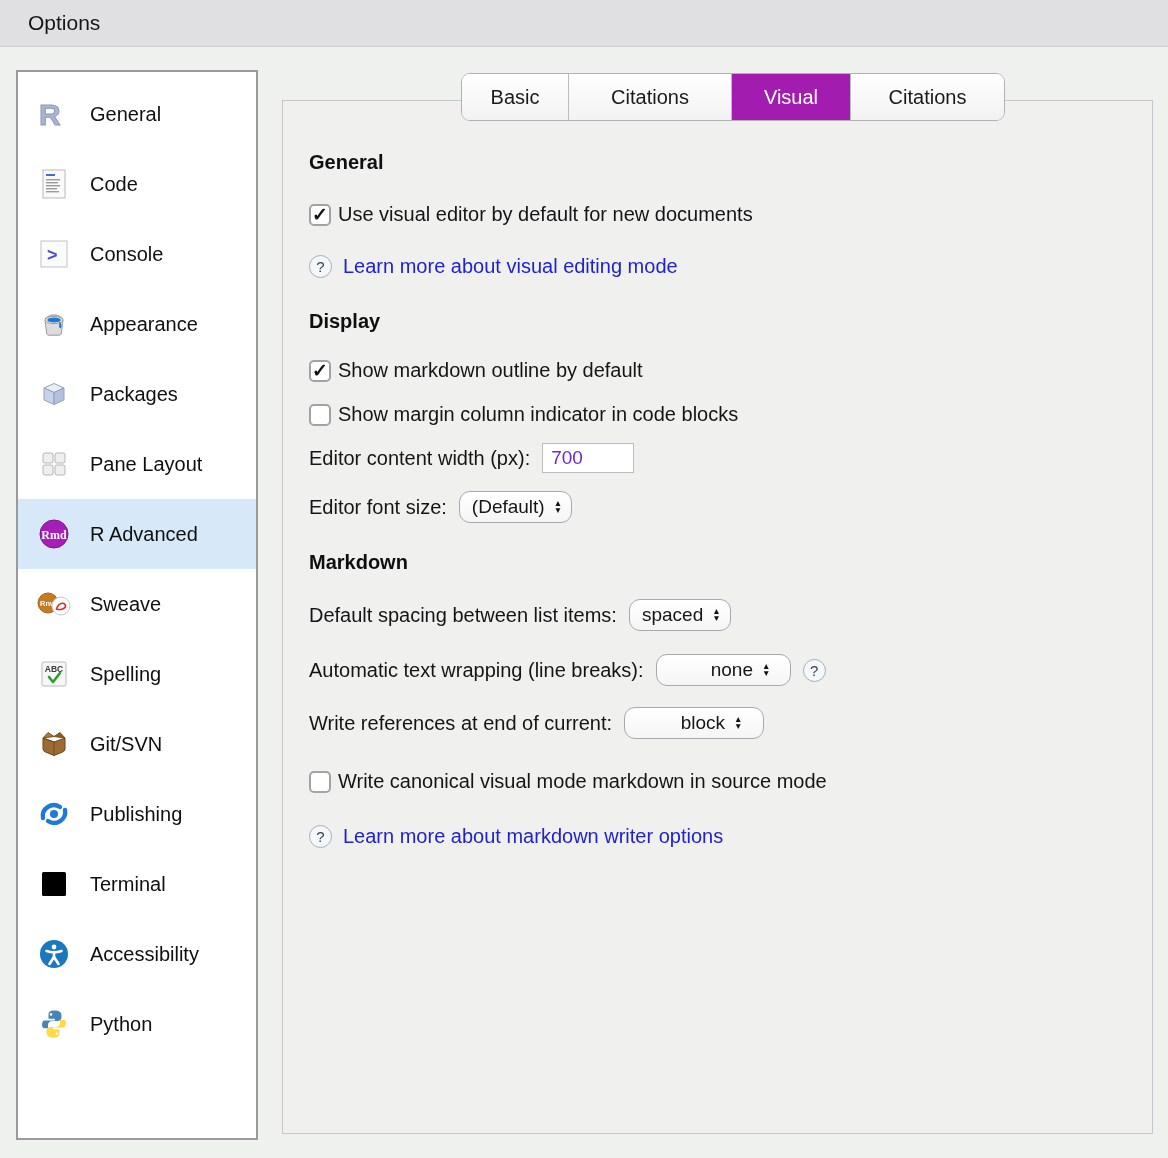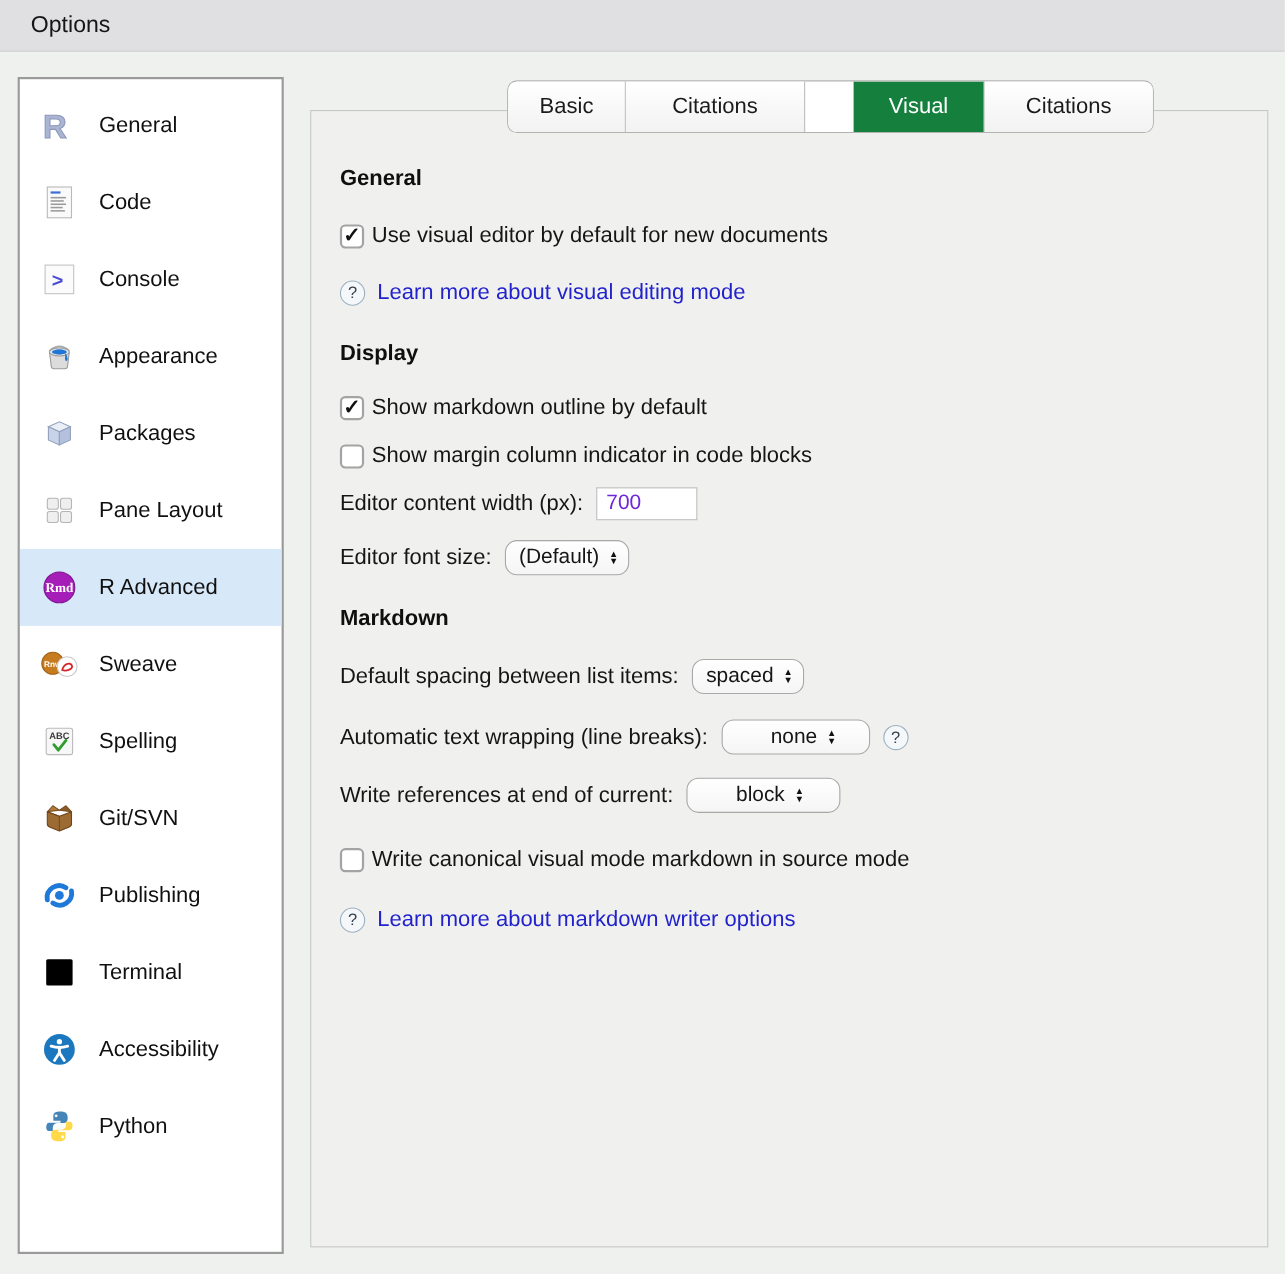--- a/index.html
+++ b/index.html
@@ -47,21 +47,21 @@
     z-index:5;
   }
   .tab {
     display:flex; align-items:center; justify-content:center;
     font-size:20px; color:#1a1a1a;
     background:linear-gradient(#ffffff,#f2f2f2);
     border-right:1px solid #bcbcbc;
     cursor:default;
   }
   .tab:last-child { border-right:none; }
-  .tab.selected { background:#15803d; color:#ffffff;margin-left:44px; }
+  .tab.selected { background:#a21caf; color:#ffffff; }
 
   
   .panel-content { padding:50px 30px 0 26px; }
   h2.section { font-size:20px; font-weight:700; color:#0f0f0f; }
   .sec-general h2 { margin-bottom:29px; }
   .row { display:flex; align-items:center; }
   .label { font-size:20px; color:#151515; }
 
   .checkbox {
     width:22px; height:22px; border:2px solid #a3a3a3; border-radius:5px;
@@ -86,21 +86,21 @@
   .select {
     height:32px; border:1px solid #a9a9a9; border-radius:11px;
     background:linear-gradient(#ffffff,#f5f5f5);
     display:flex; align-items:center; padding:0 9px 0 12px;
     font-size:19px; color:#161616; cursor:default;
   }
   .select .arrows {
     display:flex; flex-direction:column; align-items:center; margin-left:9px;
     font-size:8.5px; line-height:7px; color:#111;
   }
-  .select.spread { justify-content:flex-start;padding-left:44px; }
+  .select.spread { justify-content:center;padding-left:44px; }
 
   
   .sec-general .cb-row { margin-bottom:29px; }
   .sec-general .help-row { margin-bottom:32px; }
   .sec-display h2 { margin-bottom:26px; }
   .sec-display .cb-row { margin-bottom:21px; }
   .sec-display .cb-row.second { margin-bottom:17px; }
   .sec-display .width-row { margin-bottom:18px; }
   .sec-display .fontsize-row { margin-bottom:28px; }
   .sec-markdown h2 { margin-bottom:25px; }

